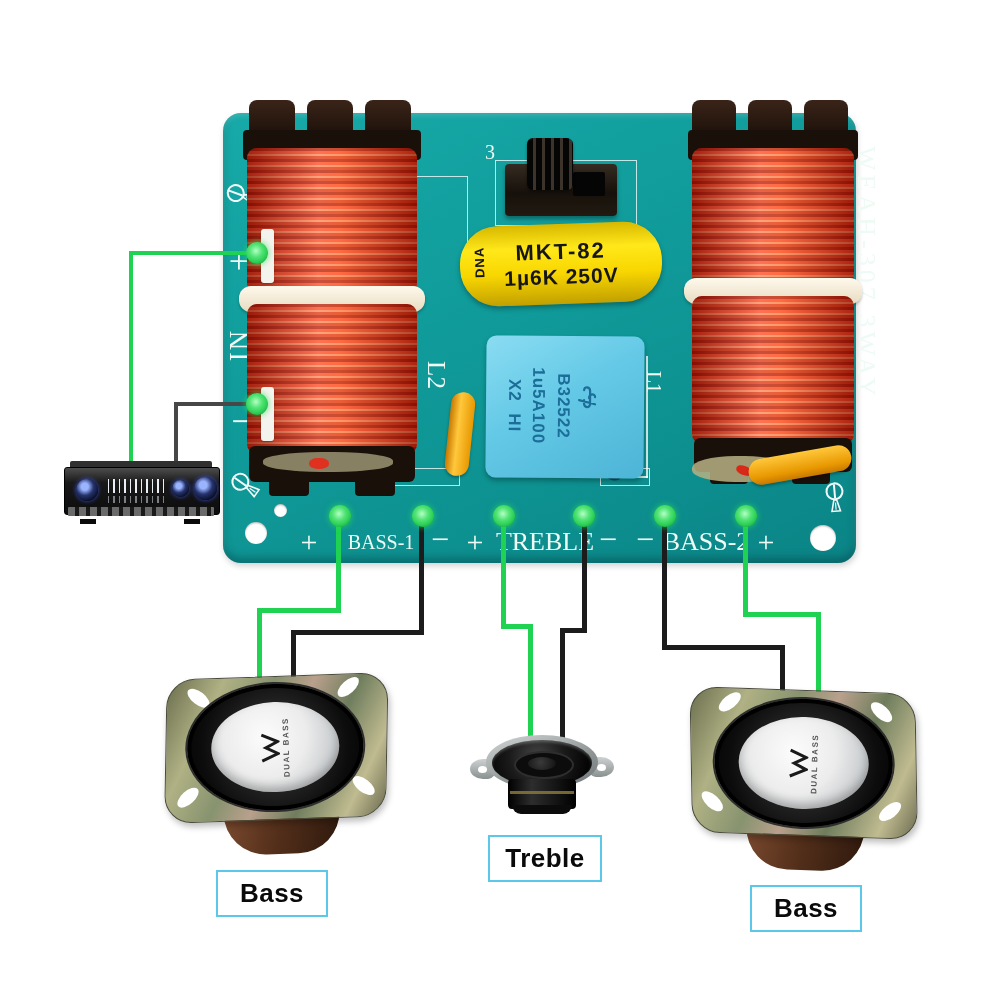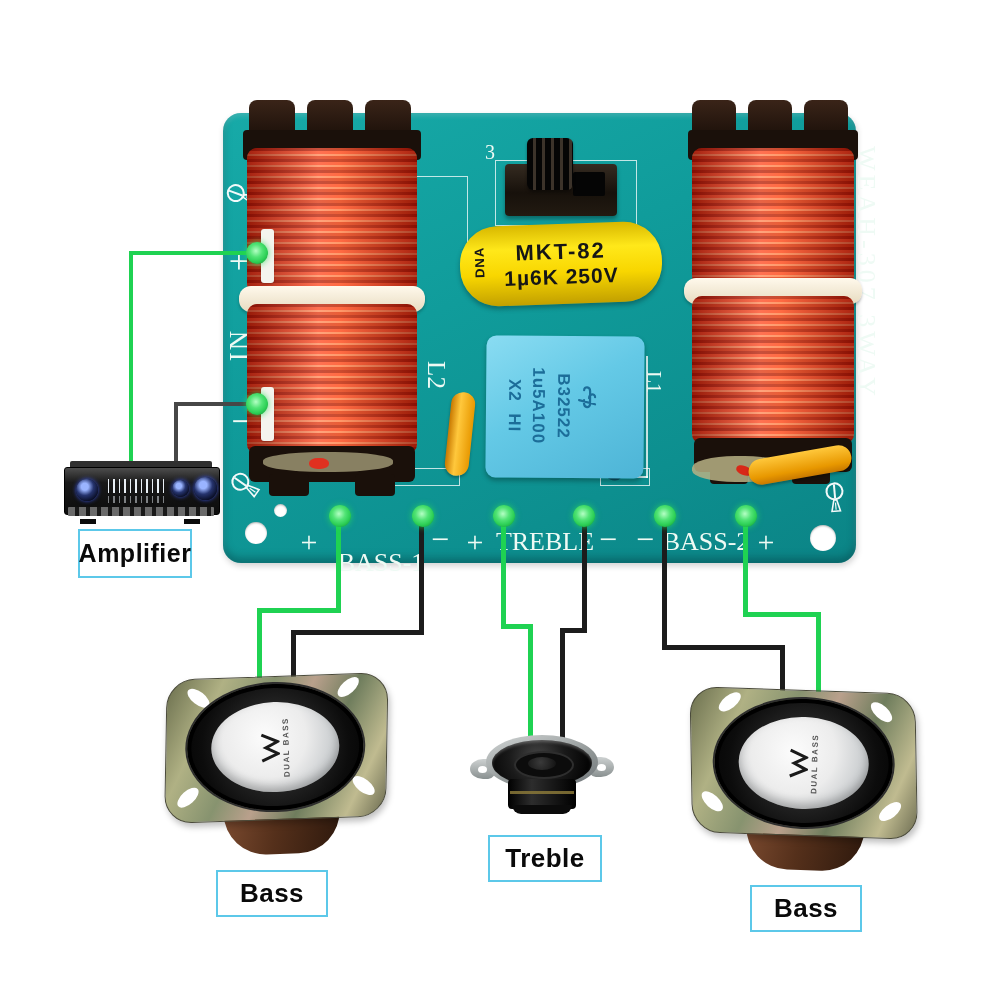--- a/index.html
+++ b/index.html
@@ -234,21 +234,21 @@
   <div class="ss" style="left:224px;top:244px;width:30px;height:34px;font-size:36px;">+</div>
   <div class="ss" style="left:228px;top:406px;width:28px;height:30px;font-size:38px;">−</div>
   <div class="ss" style="left:216px;top:324px;width:46px;height:42px;font-size:27px;letter-spacing:2px;transform:rotate(-90deg);">IN</div>
   <div class="ss" style="left:416px;top:350px;width:40px;height:50px;font-size:25px;transform:rotate(90deg);">L2</div>
   <div class="ss" style="left:636px;top:360px;width:36px;height:44px;font-size:20px;transform:rotate(90deg);">L1</div>
   <div class="ss" style="left:592px;top:432px;width:60px;height:64px;font-size:54px;font-weight:bold;color:rgba(8,62,84,.78);transform:rotate(90deg);">B</div>
   <div class="ss" style="left:482px;top:140px;width:16px;height:24px;font-size:20px;">3</div>
   <div class="ss" style="left:880px;top:146px;width:330px;height:28px;font-size:26px;letter-spacing:4px;transform:rotate(90deg);transform-origin:0 0;justify-content:flex-start;">WEAH-307 3WAY</div>
 
   <div class="ss" style="left:296px;top:526px;width:26px;height:32px;font-size:30px;">+</div>
-  <div class="ss" style="left:338px;top:547px;width:86px;height:32px;font-size:26px;">BASS-1</div>
+  <div class="ss" style="left:338px;top:526px;width:86px;height:32px;font-size:20px;">BASS-1</div>
   <div class="ss" style="left:428px;top:523px;width:24px;height:32px;font-size:32px;">−</div>
   <div class="ss" style="left:462px;top:526px;width:26px;height:32px;font-size:30px;">+</div>
   <div class="ss" style="left:499px;top:526px;width:92px;height:32px;font-size:26px;">TREBLE</div>
   <div class="ss" style="left:596px;top:523px;width:24px;height:32px;font-size:32px;">−</div>
   <div class="ss" style="left:633px;top:523px;width:24px;height:32px;font-size:32px;">−</div>
   <div class="ss" style="left:664px;top:526px;width:84px;height:32px;font-size:26px;">BASS-2</div>
   <div class="ss" style="left:753px;top:526px;width:26px;height:32px;font-size:30px;">+</div>
 
   <div class="pad" style="left:261px;top:229px;width:13px;height:54px;"></div>
   <div class="pad" style="left:261px;top:387px;width:13px;height:54px;"></div>
@@ -319,18 +319,17 @@
     </div>
     <div class="trim" style="left:16px;top:4px;width:112px;height:54px;"></div>
     <div class="tcone" style="left:22px;top:9px;width:100px;height:46px;"></div>
     <div class="tring" style="left:44px;top:20px;width:56px;height:24px;"></div>
     <div class="tdome" style="left:58px;top:26px;width:28px;height:13px;"></div>
     <div class="tbody" style="left:38px;top:48px;width:68px;height:30px;"></div>
     <div class="tgold" style="left:40px;top:60px;width:64px;height:3px;"></div>
     <div class="tbase" style="left:42px;top:74px;width:60px;height:9px;"></div>
   </div>
 
-  <div class="lbl" style="left:78px;top:529px;width:110px;height:45px;font-size:25px;">Amplifier</div>
   <div class="lbl" style="left:216px;top:870px;width:108px;height:43px;">Bass</div>
   <div class="lbl" style="left:488px;top:835px;width:110px;height:43px;">Treble</div>
   <div class="lbl" style="left:750px;top:885px;width:108px;height:43px;">Bass</div>
 
 </div>
 
 </body></html>

